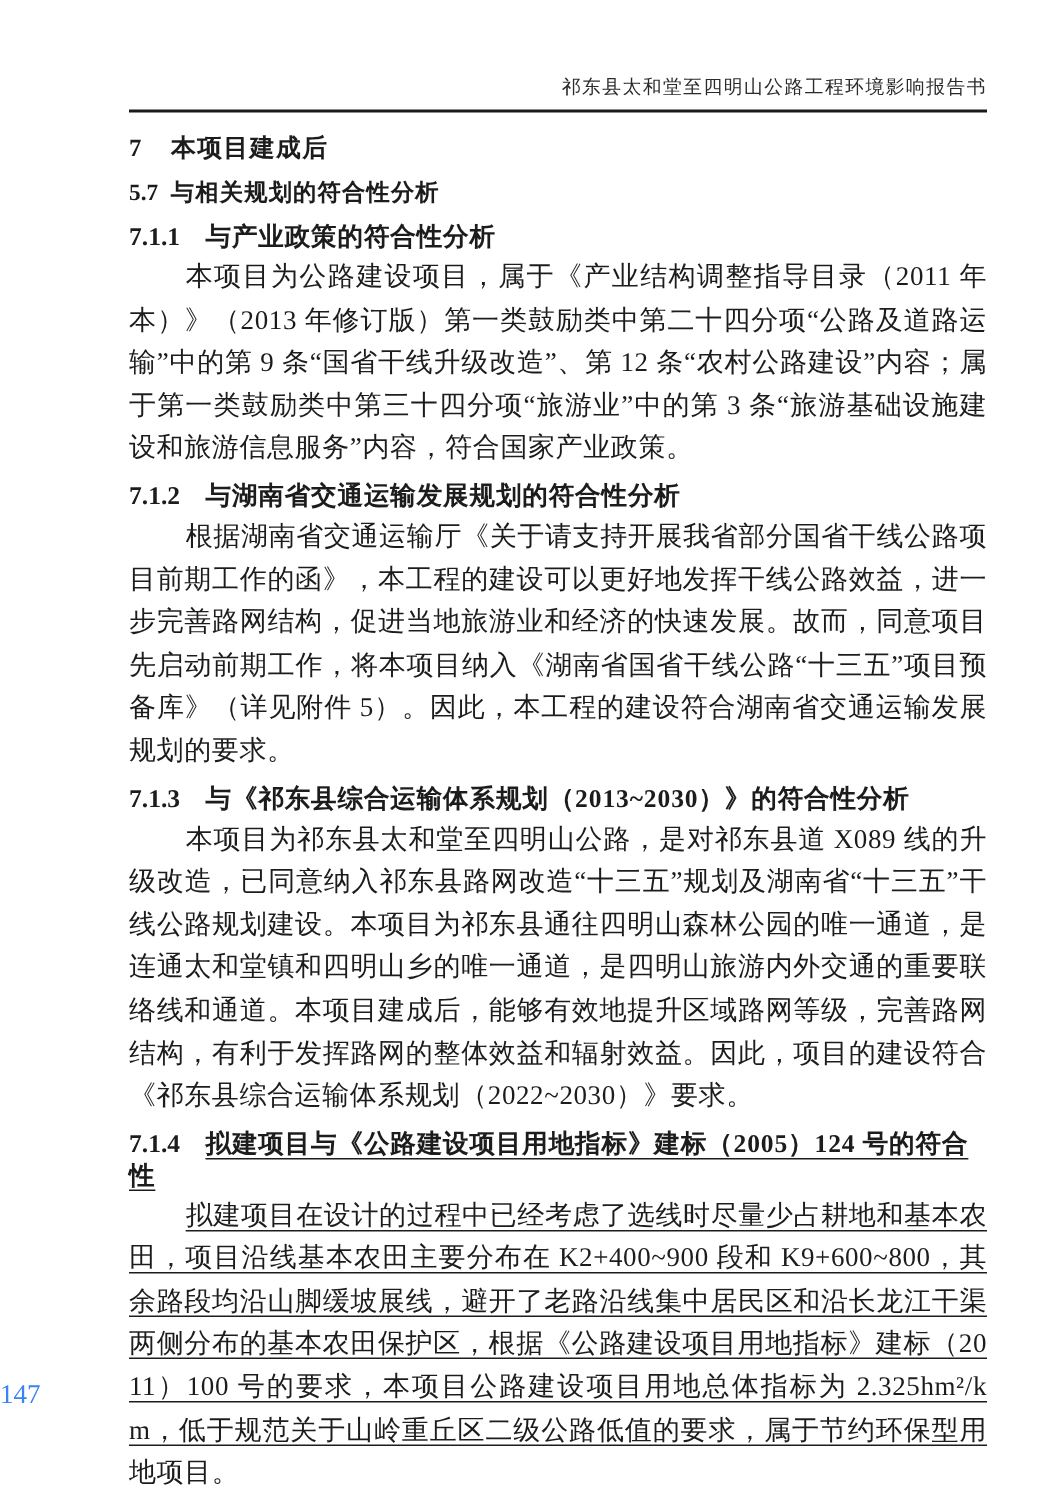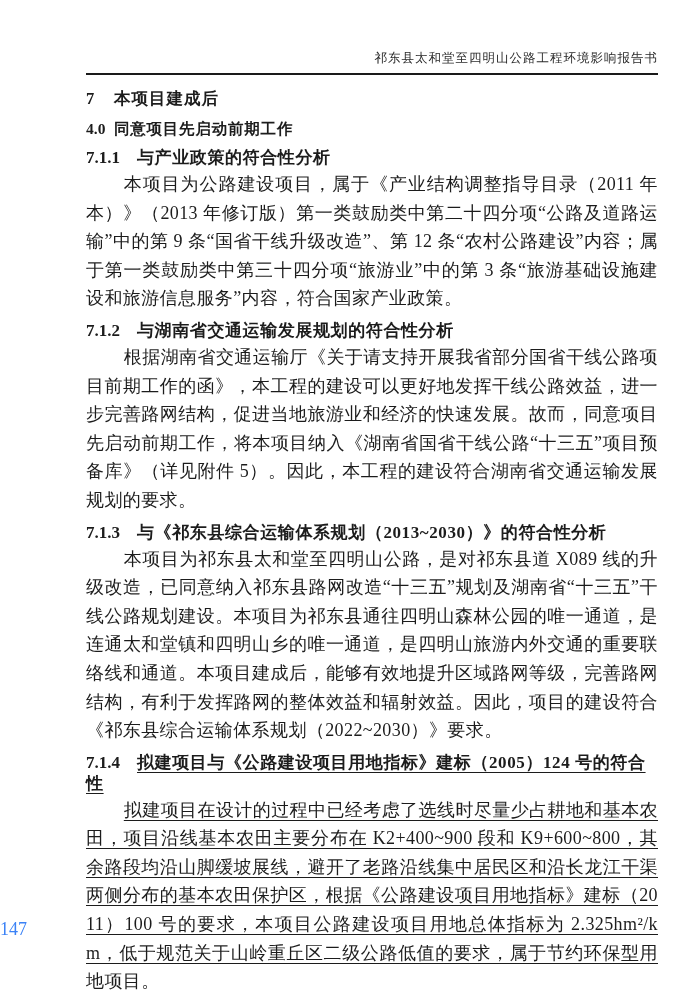--- a/index.html
+++ b/index.html
@@ -79,21 +79,21 @@
 
   <div class="page-header">
     <span>祁东县太和堂至四明山公路工程环境影响报告书</span>
   </div>
 
   <h1 class="chapter">
     <span class="num">7</span><span>本项目建成后</span>
   </h1>
 
   <h2 class="section">
-    <span class="num">4.0</span><span>同意项目先启动前期工作</span>
+    <span class="num">5.7</span><span>与相关规划的符合性分析</span>
   </h2>
 
   <section>
     <h3 class="subsection">
       <span class="num">7.1.1</span><span>与产业政策的符合性分析</span>
     </h3>
     <p class="body-para">本项目为公路建设项目，属于《产业结构调整指导目录（2011 年本）》（2013 年修订版）第一类鼓励类中第二十四分项“公路及道路运输”中的第 9 条“国省干线升级改造”、第 12 条“农村公路建设”内容；属于第一类鼓励类中第三十四分项“旅游业”中的第 3 条“旅游基础设施建设和旅游信息服务”内容，符合国家产业政策。</p>
   </section>
 
   <section>

